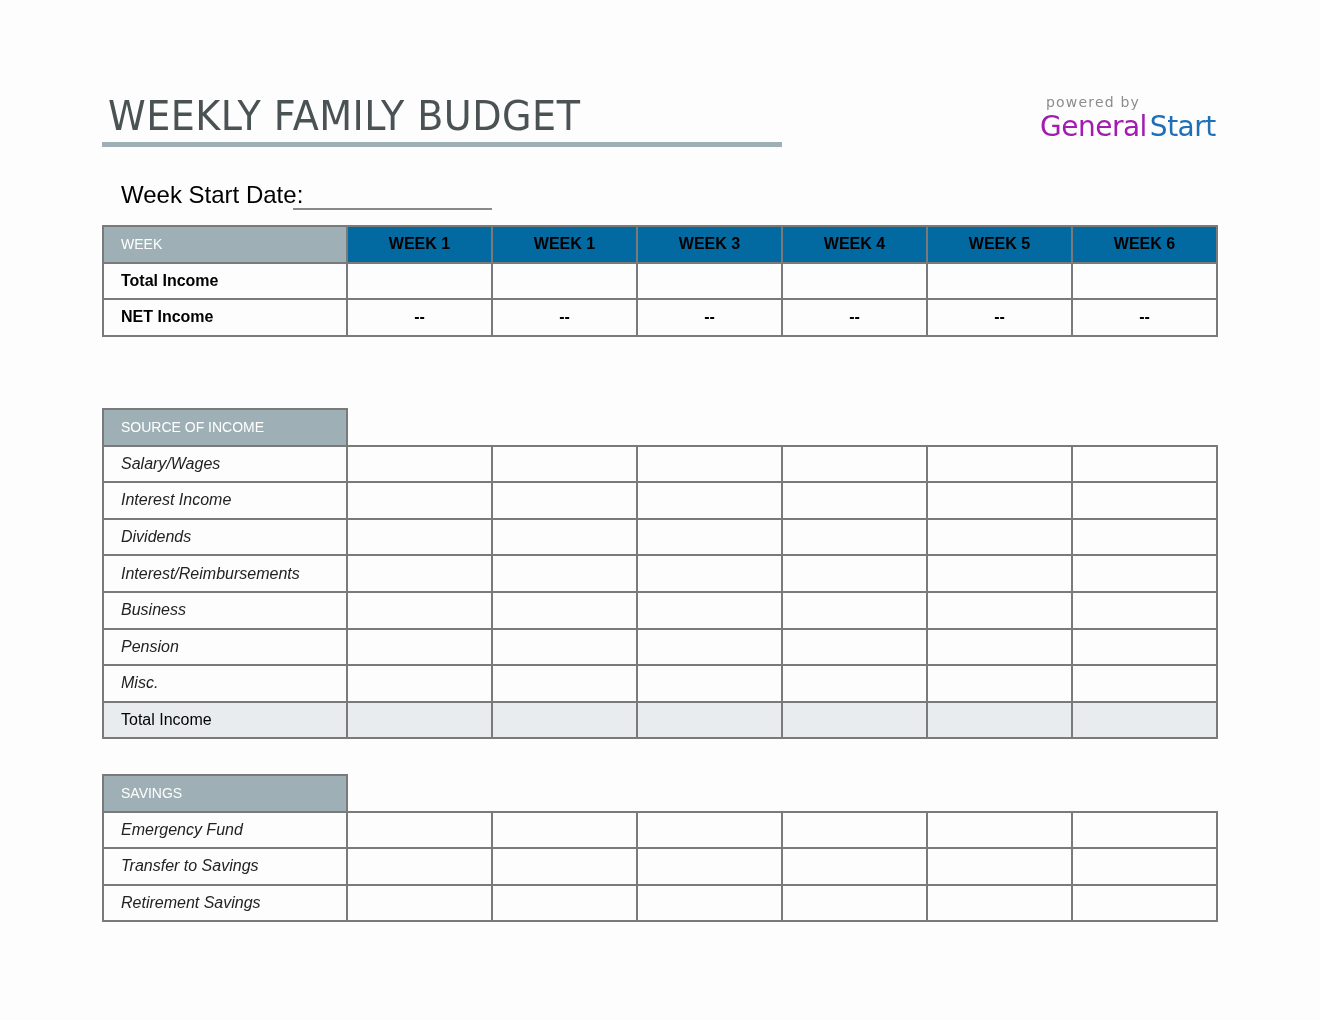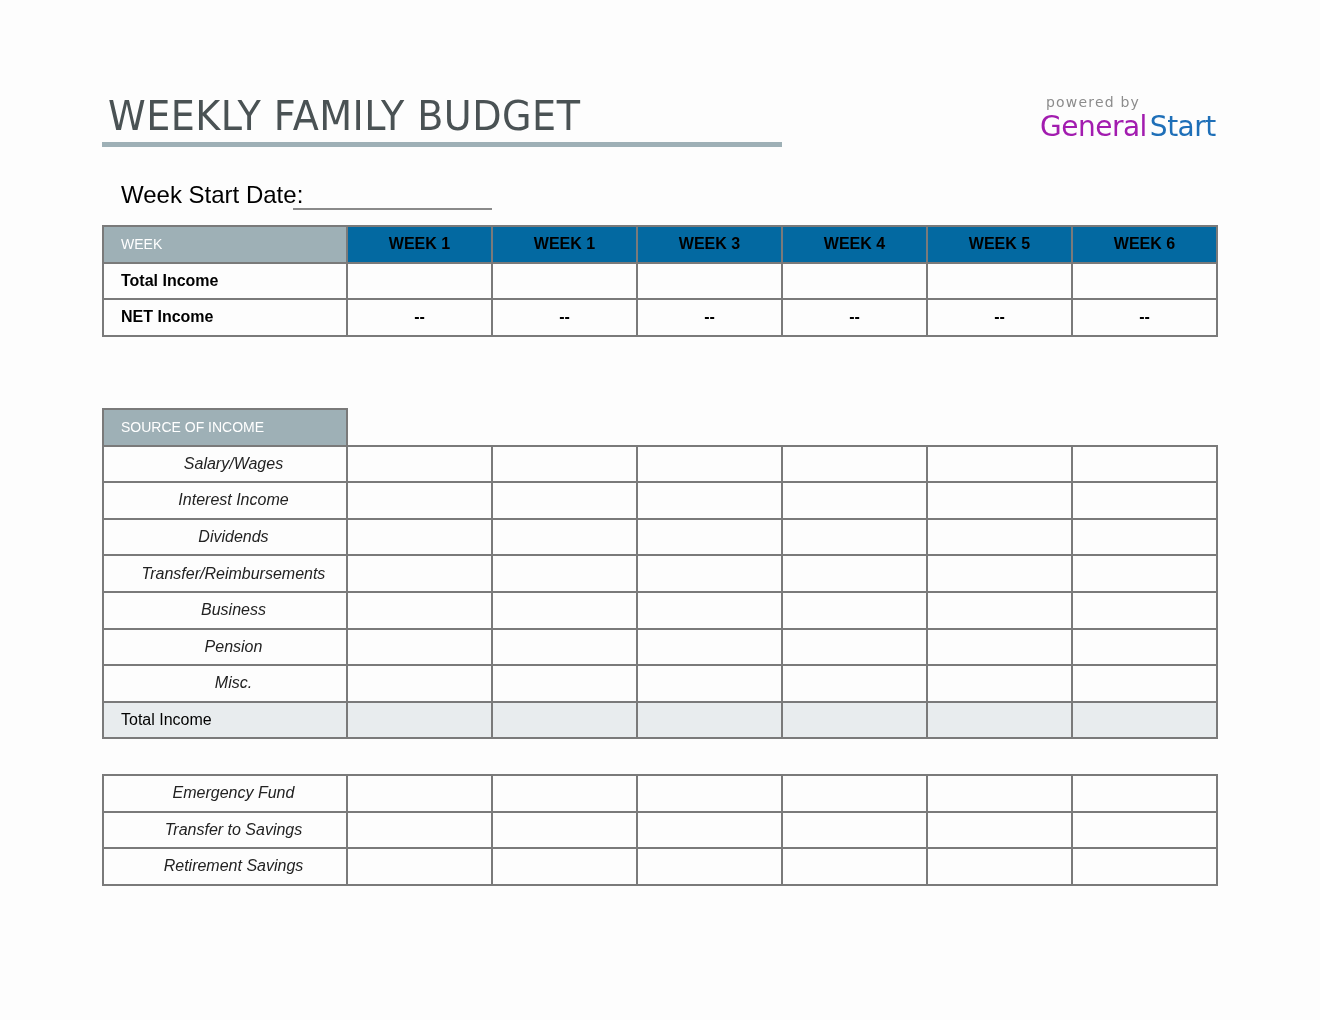--- a/index.html
+++ b/index.html
@@ -13,21 +13,21 @@
   .brand .logo .b { color:#1e6fb8; margin-left:3px; }
   .wsd-label { position:absolute; left:121px; top:181px; font-size:24px; font-weight:normal; }
   .wsd-line { position:absolute; left:293px; top:208px; width:199px; height:2px; background:#8a8a8a; }
   table { position:absolute; left:102px; border-collapse:collapse; table-layout:fixed; }
   td { border:2.5px solid #7a7a7a; height:32px; padding:0 0 0 17px; font-size:16px; box-sizing:border-box; }
   td.c { width:145px; text-align:center; padding:0; }
   td.lbl { width:244px; }
   .hdr { background:#9eb0b6; color:#fff; font-size:14px; }
   .colhdr { background:#0369a1; font-weight:bold; font-size:16px; }
   .bold { font-weight:bold; }
-  .ital { font-style:italic; color:#222;text-align:center; }
+  .ital { font-style:italic; color:#222; }
   .total td { background:#e8ecee; }
   .nob { border:none; background:transparent; }
   .t-summary { top:225px; }
   .t-income { top:408px; }
   .t-savings { top:774px; }
   tr { height:36.6px; }
 </style>
 </head>
 <body>
 
@@ -101,21 +101,21 @@
   <tr>
         <td class="lbl ital">Dividends</td>
         <td class="c"></td>
         <td class="c"></td>
         <td class="c"></td>
         <td class="c"></td>
         <td class="c"></td>
         <td class="c"></td>
       </tr>
   <tr>
-        <td class="lbl ital">Transfer/Reimbursements</td>
+        <td class="lbl ital">Interest/Reimbursements</td>
         <td class="c"></td>
         <td class="c"></td>
         <td class="c"></td>
         <td class="c"></td>
         <td class="c"></td>
         <td class="c"></td>
       </tr>
   <tr>
         <td class="lbl ital">Business</td>
         <td class="c"></td>
@@ -150,20 +150,24 @@
         <td class="c"></td>
         <td class="c"></td>
         <td class="c"></td>
         <td class="c"></td>
       </tr>
 </tbody>
   </table>
 
 <table class="t-savings">
   <tbody>
+      <tr>
+    <td class="lbl hdr">SAVINGS</td>
+    <td class="c nob" colspan="6"></td>
+  </tr>
   <tr>
         <td class="lbl ital">Emergency Fund</td>
         <td class="c"></td>
         <td class="c"></td>
         <td class="c"></td>
         <td class="c"></td>
         <td class="c"></td>
         <td class="c"></td>
       </tr>
   <tr>

